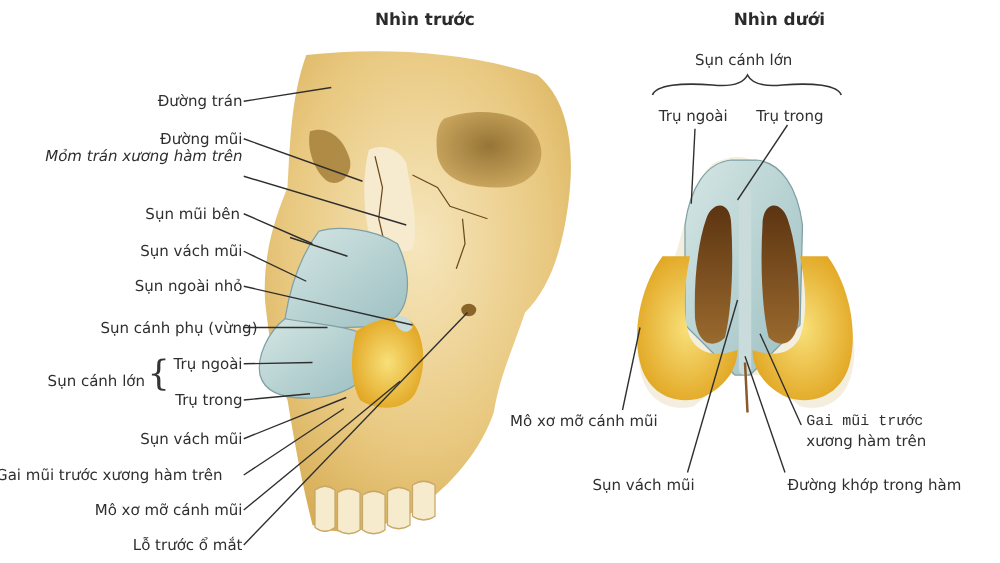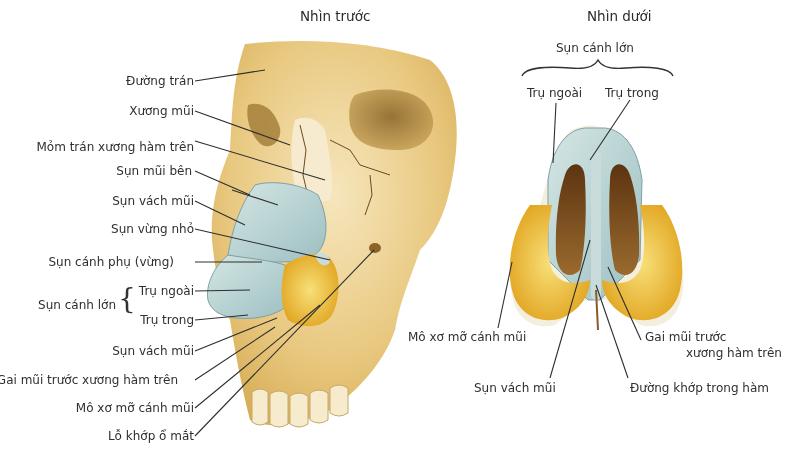--- a/index.html
+++ b/index.html
@@ -1,17 +1,17 @@
 <!DOCTYPE html>
 <html><head>
 <meta charset="utf-8">
 <style>
   html,body{margin:0;padding:0;background:#ffffff;}
   body{width:800px;height:450px;position:relative;overflow:hidden;font-family:"DejaVu Sans",sans-serif;color:#2a2a2a;}
-  .title{position:absolute;font-weight:normal;font-size:13.5px;color:#2b2b2b;}
+  .title{position:absolute;font-weight:bold;font-size:13.5px;color:#2b2b2b;}
   .lbl{position:absolute;font-size:12px;white-space:nowrap;color:#2f2f2f;line-height:14px;}
   .r{text-align:right;}
   svg{position:absolute;left:0;top:0;}
   .brace{position:absolute;font-size:28px;color:#333;font-family:"DejaVu Serif",serif;line-height:28px;}
 </style>
 </head>
 <body>
 
 <div class="title" style="left:300px;top:8px;">Nhìn trước</div>
 <div class="title" style="left:561px;top:8px;margin-left:26px;">Nhìn dưới</div>
@@ -109,35 +109,35 @@
     <line x1="556" y1="103" x2="553" y2="163"></line>
     <line x1="630" y1="100" x2="590" y2="160"></line>
     <line x1="498" y1="328" x2="512" y2="262"></line>
     <line x1="550" y1="378" x2="590" y2="240"></line>
     <line x1="641" y1="340" x2="608" y2="267"></line>
     <line x1="628" y1="378" x2="596" y2="285"></line>
   </g>
 </svg>
 
 <div class="lbl r" style="right:606px;top:74px;">Đường trán</div>
-<div class="lbl r" style="right:606px;top:104px;">Xương mũi</div>
-<div class="lbl r" style="right:606px;top:140px;">Mỏm trán xương hàm trên</div>
+<div class="lbl r" style="right:606px;top:104px;">Đường mũi</div>
+<div class="lbl r" style="right:606px;top:118px;font-style:italic;">Mỏm trán xương hàm trên</div>
 <div class="lbl r" style="right:608px;top:164px;">Sụn mũi bên</div>
 <div class="lbl r" style="right:606px;top:194px;">Sụn vách mũi</div>
-<div class="lbl r" style="right:606px;top:222px;">Sụn vừng nhỏ</div>
-<div class="lbl r" style="right:626px;top:255px;margin-left:48px;">Sụn cánh phụ (vừng)</div>
+<div class="lbl r" style="right:606px;top:222px;">Sụn ngoài nhỏ</div>
+<div class="lbl r" style="right:594px;top:255px;margin-left:48px;">Sụn cánh phụ (vừng)</div>
 <div class="lbl r" style="right:606px;top:284px;">Trụ ngoài</div>
 <div class="lbl r" style="right:606px;top:313px;">Trụ trong</div>
 <div class="brace" style="left:118px;top:285px;">{</div>
 <div class="lbl r" style="right:684px;top:298px;">Sụn cánh lớn</div>
 <div class="lbl r" style="right:606px;top:344px;">Sụn vách mũi</div>
 <div class="lbl r" style="right:622px;top:373px;">Gai mũi trước xương hàm trên</div>
 <div class="lbl r" style="right:606px;top:401px;">Mô xơ mỡ cánh mũi</div>
-<div class="lbl r" style="right:606px;top:429px;">Lỗ khớp ổ mắt</div>
+<div class="lbl r" style="right:606px;top:429px;">Lỗ trước ổ mắt</div>
 
 <div class="lbl" style="left:556px;top:41px;">Sụn cánh lớn</div>
 <div class="lbl" style="left:527px;top:86px;">Trụ ngoài</div>
 <div class="lbl" style="left:605px;top:86px;">Trụ trong</div>
 <div class="lbl" style="left:408px;top:330px;">Mô xơ mỡ cánh mũi</div>
 <div class="lbl" style="left:474px;top:381px;">Sụn vách mũi</div>
-<div class="lbl" style="left:645px;top:330px;">Gai mũi trước</div>
-<div class="lbl" style="left:645px;top:346px;margin-left:41px;">xương hàm trên</div>
+<div class="lbl" style="left:645px;top:330px;font-family:Liberation Mono, monospace;">Gai mũi trước</div>
+<div class="lbl" style="left:645px;top:346px;">xương hàm trên</div>
 <div class="lbl" style="left:630px;top:381px;">Đường khớp trong hàm</div>
 
 </body></html>

